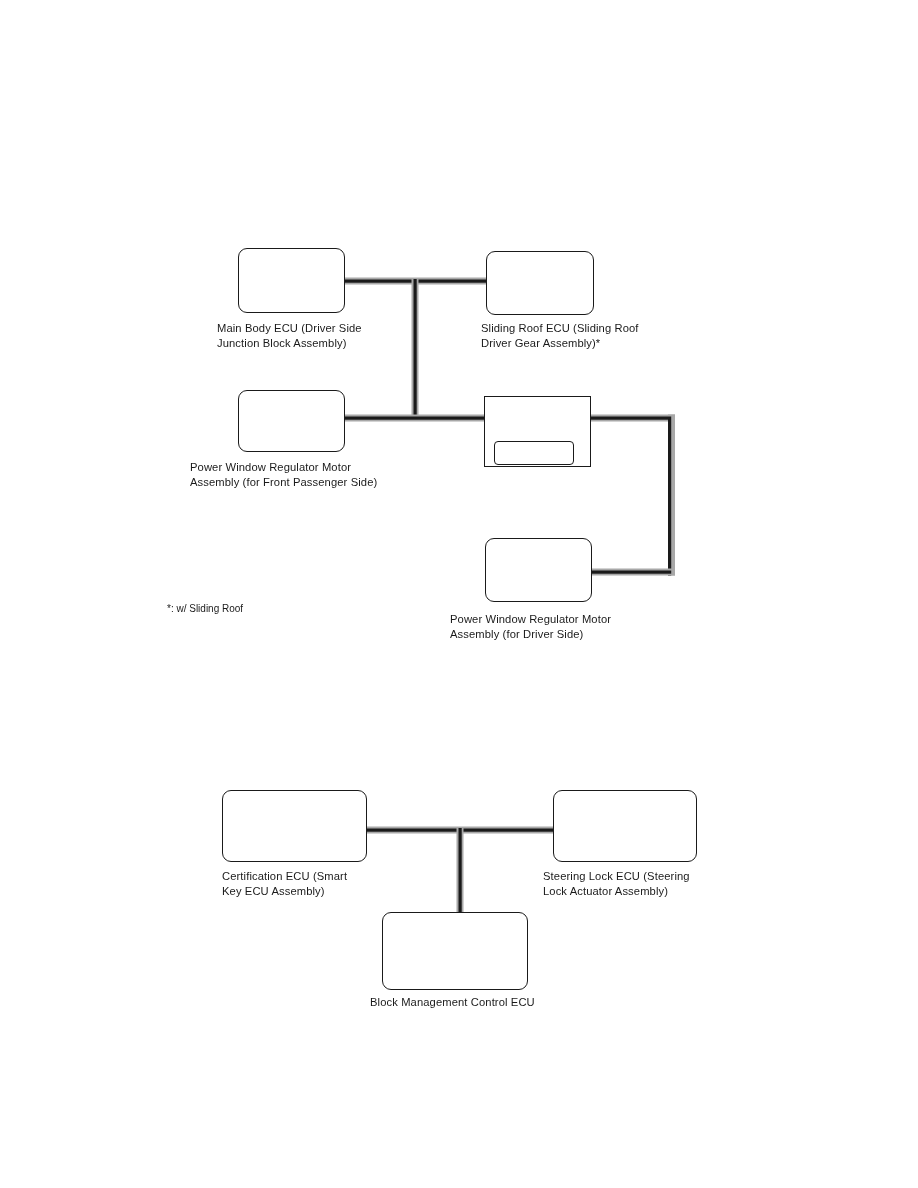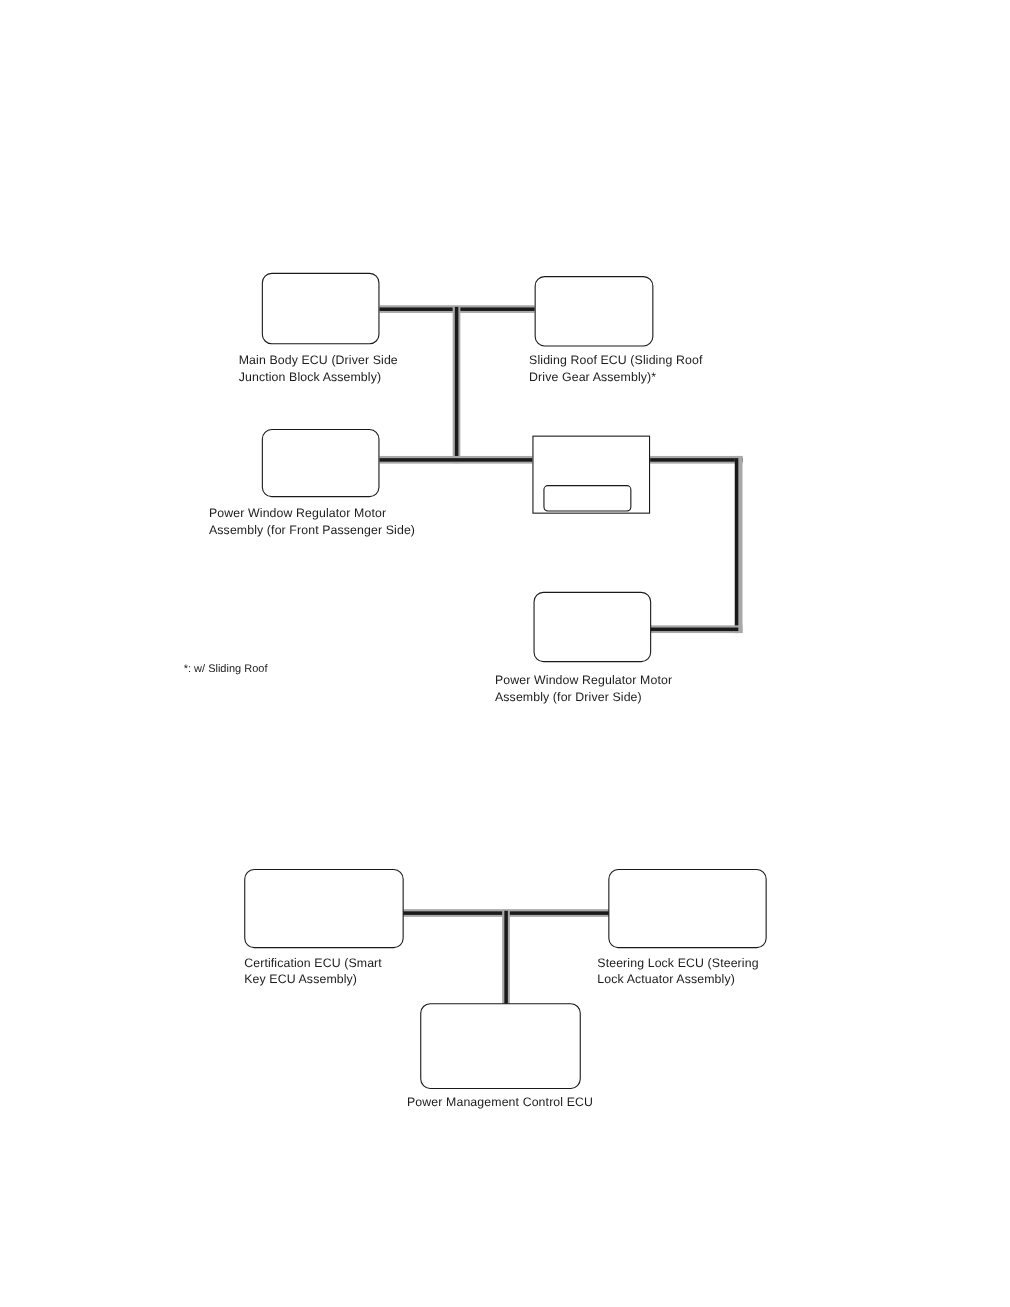--- a/index.html
+++ b/index.html
@@ -113,21 +113,21 @@
       <rect x="458.5" y="828" width="3.2" height="86" fill="#1a1a1a"></rect>
     </g>
   </svg>
 
   <div class="node" style="left:238px; top:248px; width:107px; height:65px;"></div>
   <div class="label" style="left:217px; top:321px; width:260px;">Main Body ECU (Driver Side
 Junction Block Assembly)</div>
 
   <div class="node" style="left:486px; top:251px; width:108px; height:64px;"></div>
   <div class="label" style="left:481px; top:321px; width:280px;">Sliding Roof ECU (Sliding Roof
-Drive Gear Assembly)*</div>
+Driver Gear Assembly)*</div>
 
   <div class="node" style="left:238px; top:390px; width:107px; height:62px;"></div>
   <div class="label" style="left:190px; top:460px; width:300px;">Power Window Regulator Motor
 Assembly (for Front Passenger Side)</div>
 
   <div class="node square" style="left:484px; top:396px; width:107px; height:71px;"></div>
   <div class="node inner" style="left:494px; top:441px; width:80px; height:24px;"></div>
 
   <div class="node" style="left:485px; top:538px; width:107px; height:64px;"></div>
   <div class="label" style="left:450px; top:612px; width:280px;">Power Window Regulator Motor
@@ -137,15 +137,15 @@
 
   <div class="node" style="left:222px; top:790px; width:145px; height:72px;"></div>
   <div class="label" style="left:222px; top:869px; width:260px;">Certification ECU (Smart
 Key ECU Assembly)</div>
 
   <div class="node" style="left:553px; top:790px; width:144px; height:72px;"></div>
   <div class="label" style="left:543px; top:869px; width:270px;">Steering Lock ECU (Steering
 Lock Actuator Assembly)</div>
 
   <div class="node" style="left:382px; top:912px; width:146px; height:78px;"></div>
-  <div class="label" style="left:370px; top:995px; width:300px;">Power Management Control ECU</div>
+  <div class="label" style="left:370px; top:995px; width:300px;">Block Management Control ECU</div>
 
 </div>
 
 </body></html>

